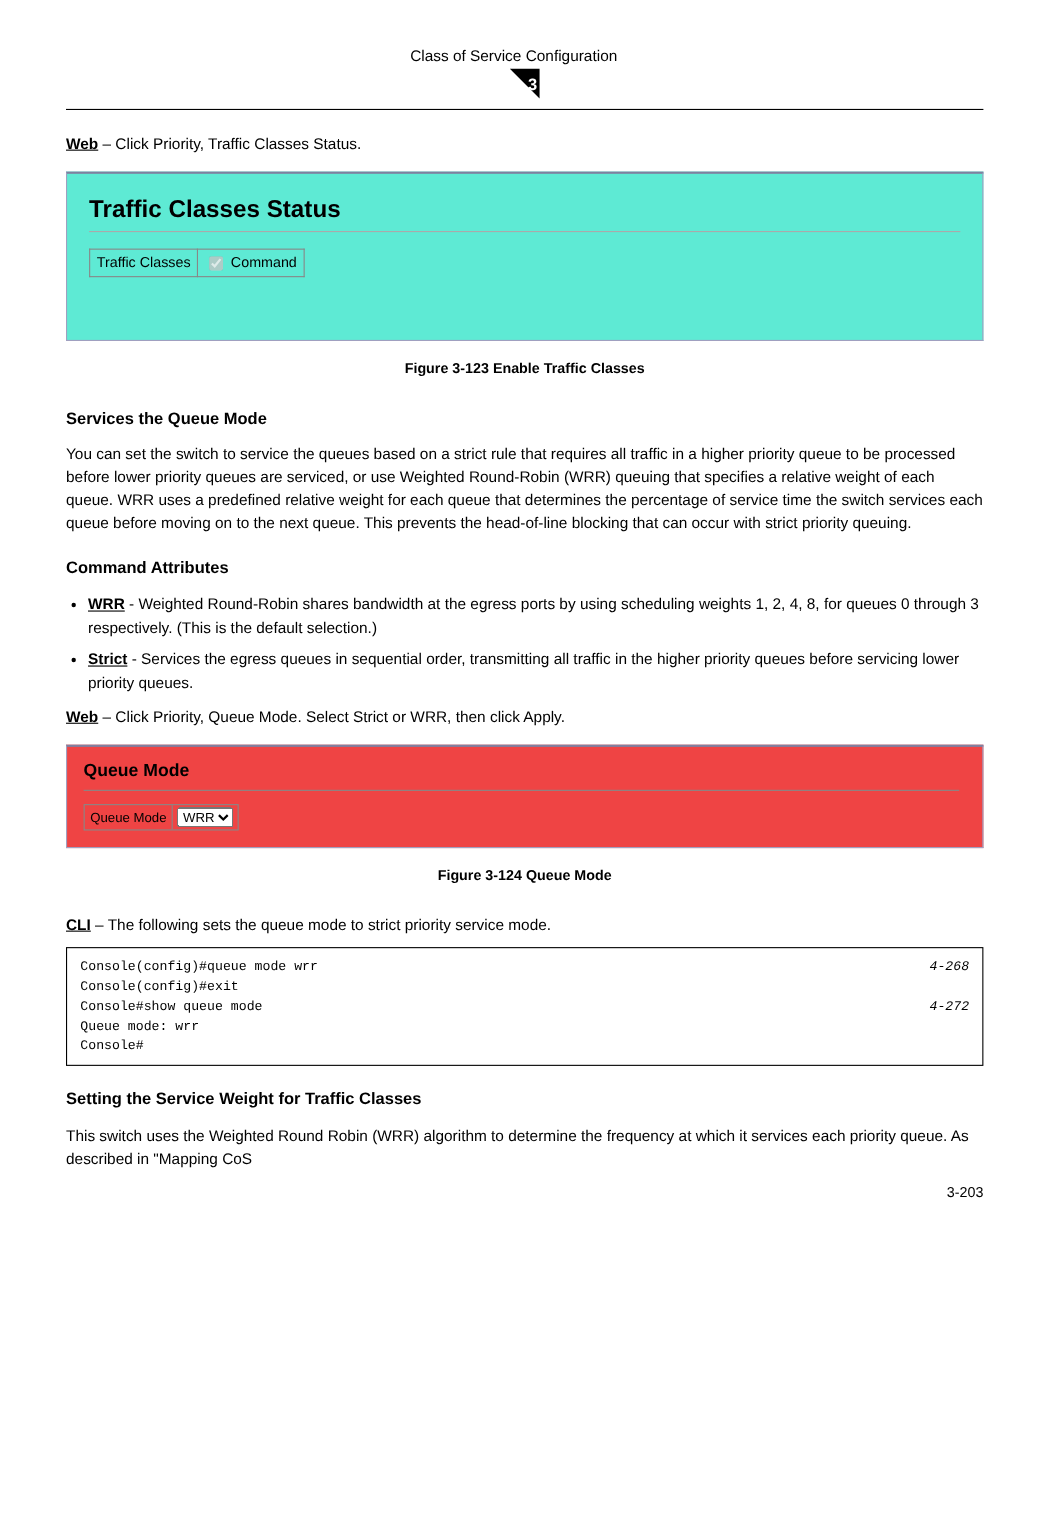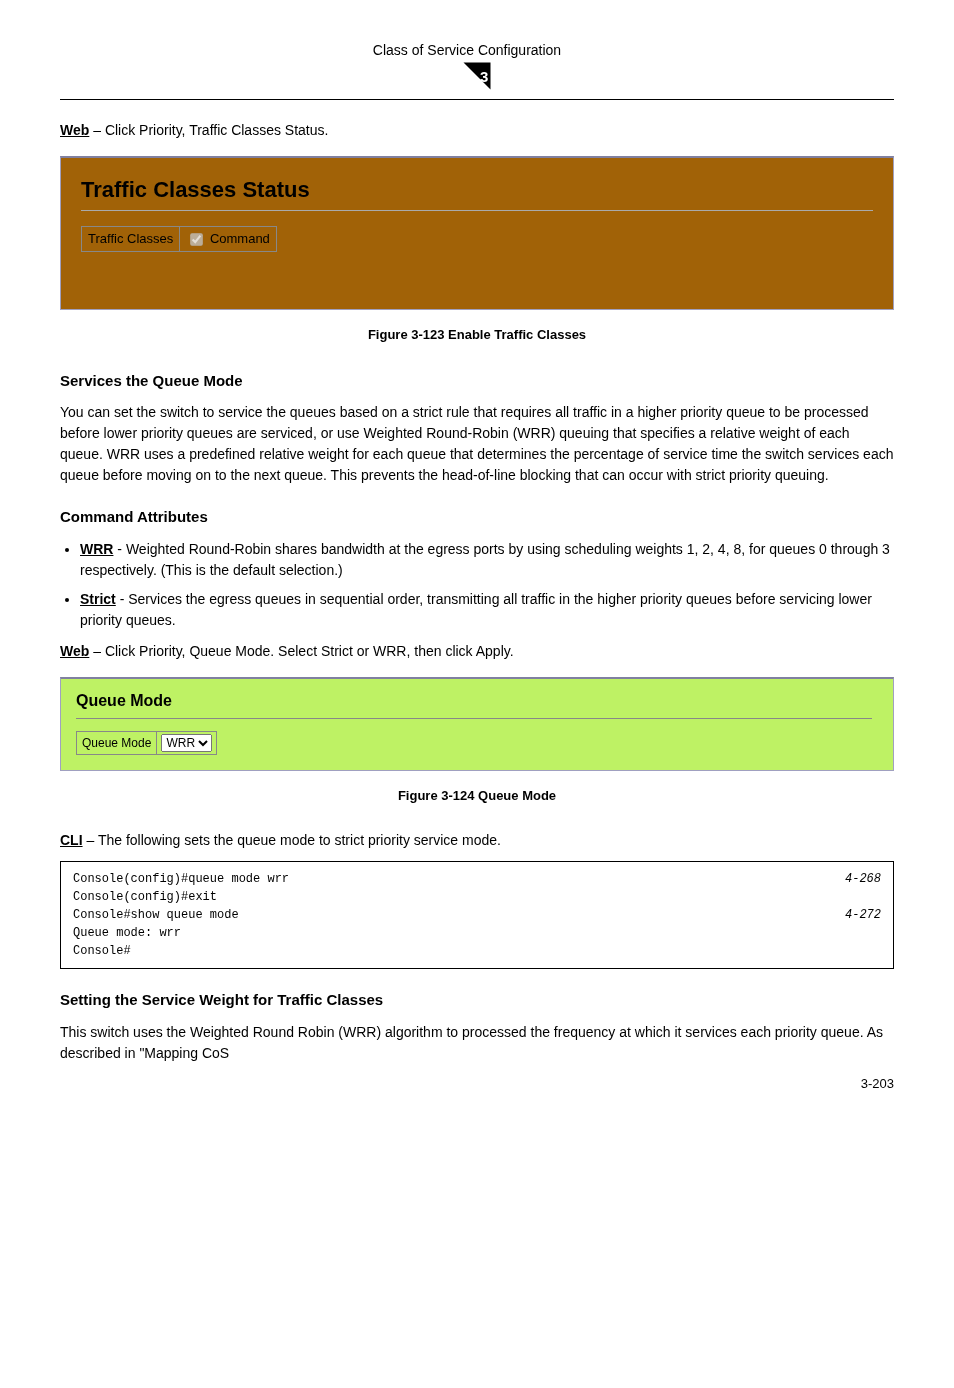--- a/index.html
+++ b/index.html
@@ -35,21 +35,21 @@
     }
     .bold {
       font-weight: bold;
       text-decoration: underline;
     }
     .panel {
       border: 1px solid #a0a0c0;
       border-top: 2px solid #8080a0;
       padding: 15px 20px;
       margin: 15px 0;
-      background: #a16207;
+      background: #5eead4;
     }
     .panel-title {
       font-size: 22px;
       font-weight: bold;
       margin-bottom: 4px;
     }
     .panel-divider {
       border-bottom: 1px solid #aaa;
       margin-bottom: 15px;
     }
@@ -81,21 +81,21 @@
     }
     ul li {
       margin-bottom: 8px;
       list-style-type: disc;
     }
     .panel-small {
       border: 1px solid #a0a0c0;
       border-top: 2px solid #8080a0;
       padding: 10px 21px 15px 15px;
       margin: 15px 0;
-      background: #bef264;
+      background: #ef4444;
     }
     .panel-small-title {
       font-size: 16px;
       font-weight: bold;
     }
     .panel-small-divider {
       border-bottom: 1px solid #888;
       margin: 5px 0 12px 0;
     }
     .queue-mode-row {
@@ -225,15 +225,15 @@
     <span>Queue mode: wrr</span>
     <span class="code-ref"></span>
   </div>
   <div class="code-line">
     <span>Console#</span>
     <span class="code-ref"></span>
   </div>
 </div>
 
 <div class="section-heading">Setting the Service Weight for Traffic Classes</div>
-<p class="body-text">This switch uses the Weighted Round Robin (WRR) algorithm to processed the frequency at which it services each priority queue. As described in "Mapping CoS</p>
+<p class="body-text">This switch uses the Weighted Round Robin (WRR) algorithm to determine the frequency at which it services each priority queue. As described in "Mapping CoS</p>
 
 <div class="page-number">3-203</div>
 
 </body></html>

